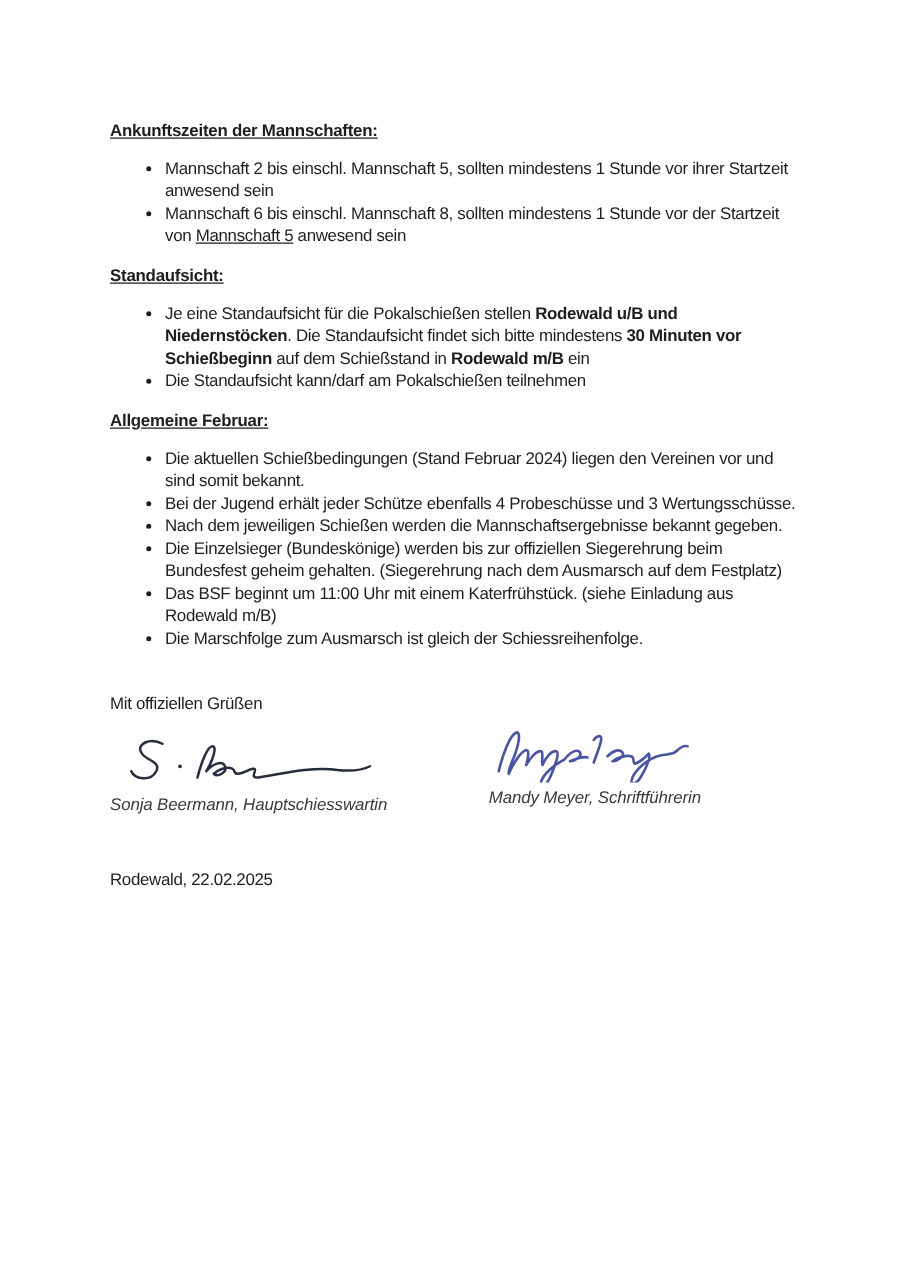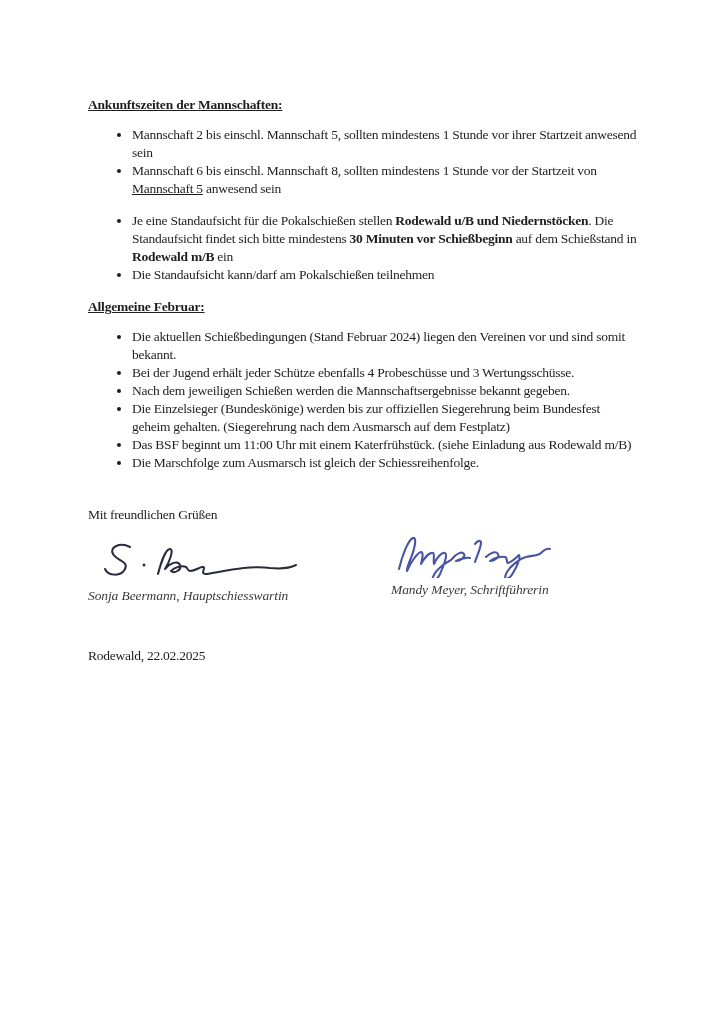--- a/index.html
+++ b/index.html
@@ -7,21 +7,21 @@
     padding: 0;
     background: #ffffff;
   }
   .page {
     position: relative;
     width: 728px;
     height: 1024px;
     background: #ffffff;
     box-sizing: border-box;
     padding: 96px 88px 0 88px;
-    font-family: Liberation Serif, serif;
+    font-family: Liberation Sans, sans-serif;
     font-size: 13.5px;
     line-height: 18px;
     letter-spacing: -0.25px;
     color: #1e1e1e;
     overflow: hidden;
   }
   .doc-section + .doc-section { margin-top: 14px; }
   h3.heading {
     font-size: 13.5px;
     font-weight: bold;
@@ -65,20 +65,21 @@
 
   <div id="sections-root">
       <section class="doc-section">
         <h3 class="heading">Ankunftszeiten der Mannschaften:</h3>
         <ul class="bullets">
           <li><span>Mannschaft 2 bis einschl. Mannschaft 5, sollten mindestens 1 Stunde vor ihrer Startzeit anwesend sein</span></li>
           <li><span>Mannschaft 6 bis einschl. Mannschaft 8, sollten mindestens 1 Stunde vor der Startzeit von </span><span class="underline">Mannschaft 5</span><span> anwesend sein</span></li>
         </ul>
       </section>
       <section class="doc-section">
+        <h3 class="heading">Standaufsicht:</h3>
         <ul class="bullets">
           <li><span>Je eine Standaufsicht für die Pokalschießen stellen </span><span class="bold">Rodewald u/B und Niedernstöcken</span><span>. Die Standaufsicht findet sich bitte mindestens </span><span class="bold">30 Minuten vor Schießbeginn</span><span> auf dem Schießstand in </span><span class="bold">Rodewald m/B</span><span> ein</span></li>
           <li><span>Die Standaufsicht kann/darf am Pokalschießen teilnehmen</span></li>
         </ul>
       </section>
       <section class="doc-section">
         <h3 class="heading">Allgemeine Februar:</h3>
         <ul class="bullets">
           <li><span>Die aktuellen Schießbedingungen (Stand Februar 2024) liegen den Vereinen vor und sind somit bekannt.</span></li>
           <li><span>Bei der Jugend erhält jeder Schütze ebenfalls 4 Probeschüsse und 3 Wertungsschüsse.</span></li>
@@ -86,21 +87,21 @@
           <li><span>Die Einzelsieger (Bundeskönige) werden bis zur offiziellen Siegerehrung beim Bundesfest geheim gehalten. (Siegerehrung nach dem Ausmarsch auf dem Festplatz)</span></li>
           <li><span>Das BSF beginnt um 11:00 Uhr mit einem Katerfrühstück. (siehe Einladung aus Rodewald m/B)</span></li>
           <li><span>Die Marschfolge zum Ausmarsch ist gleich der Schiessreihenfolge.</span><br></li>
         </ul>
       </section>
     </div>
 
   <div class="closing">
   </div>
 
-  <div class="greeting">Mit freundlichen Grüßen</div>
+  <div class="greeting">Mit offiziellen Grüßen</div>
 
   <div class="sig-row">
     <div class="sig-col">
       <svg class="sig-svg sig-right" width="200" height="46" viewBox="0 0 200 46" fill="none" stroke="currentColor" stroke-width="2" stroke-linecap="round" stroke-linejoin="round" style="color: rgb(39, 45, 60);">
         <path d="M30 9 C20 4 9 9 13 16 C17 23 29 23 25 31 C21 39 8 38 5 31"></path>
         <circle cx="44" cy="27" r="1.5" fill="currentColor" stroke="none"></circle>
         <path d="M58 36 C61 24 66 11 70 11 C74 11 70 23 65 31 C70 25 78 22 80 27 C82 32 74 36 71 33 C75 29 82 27 86 29 C88 30 87 33 90 33 C95 33 98 30 102 29 C108 28 98 37 107 36 C125 33 150 27 170 30 C180 31 190 30 196 27"></path>
       </svg>
       <div class="sig-caption">Sonja Beermann, Hauptschiesswartin</div>
     </div>

